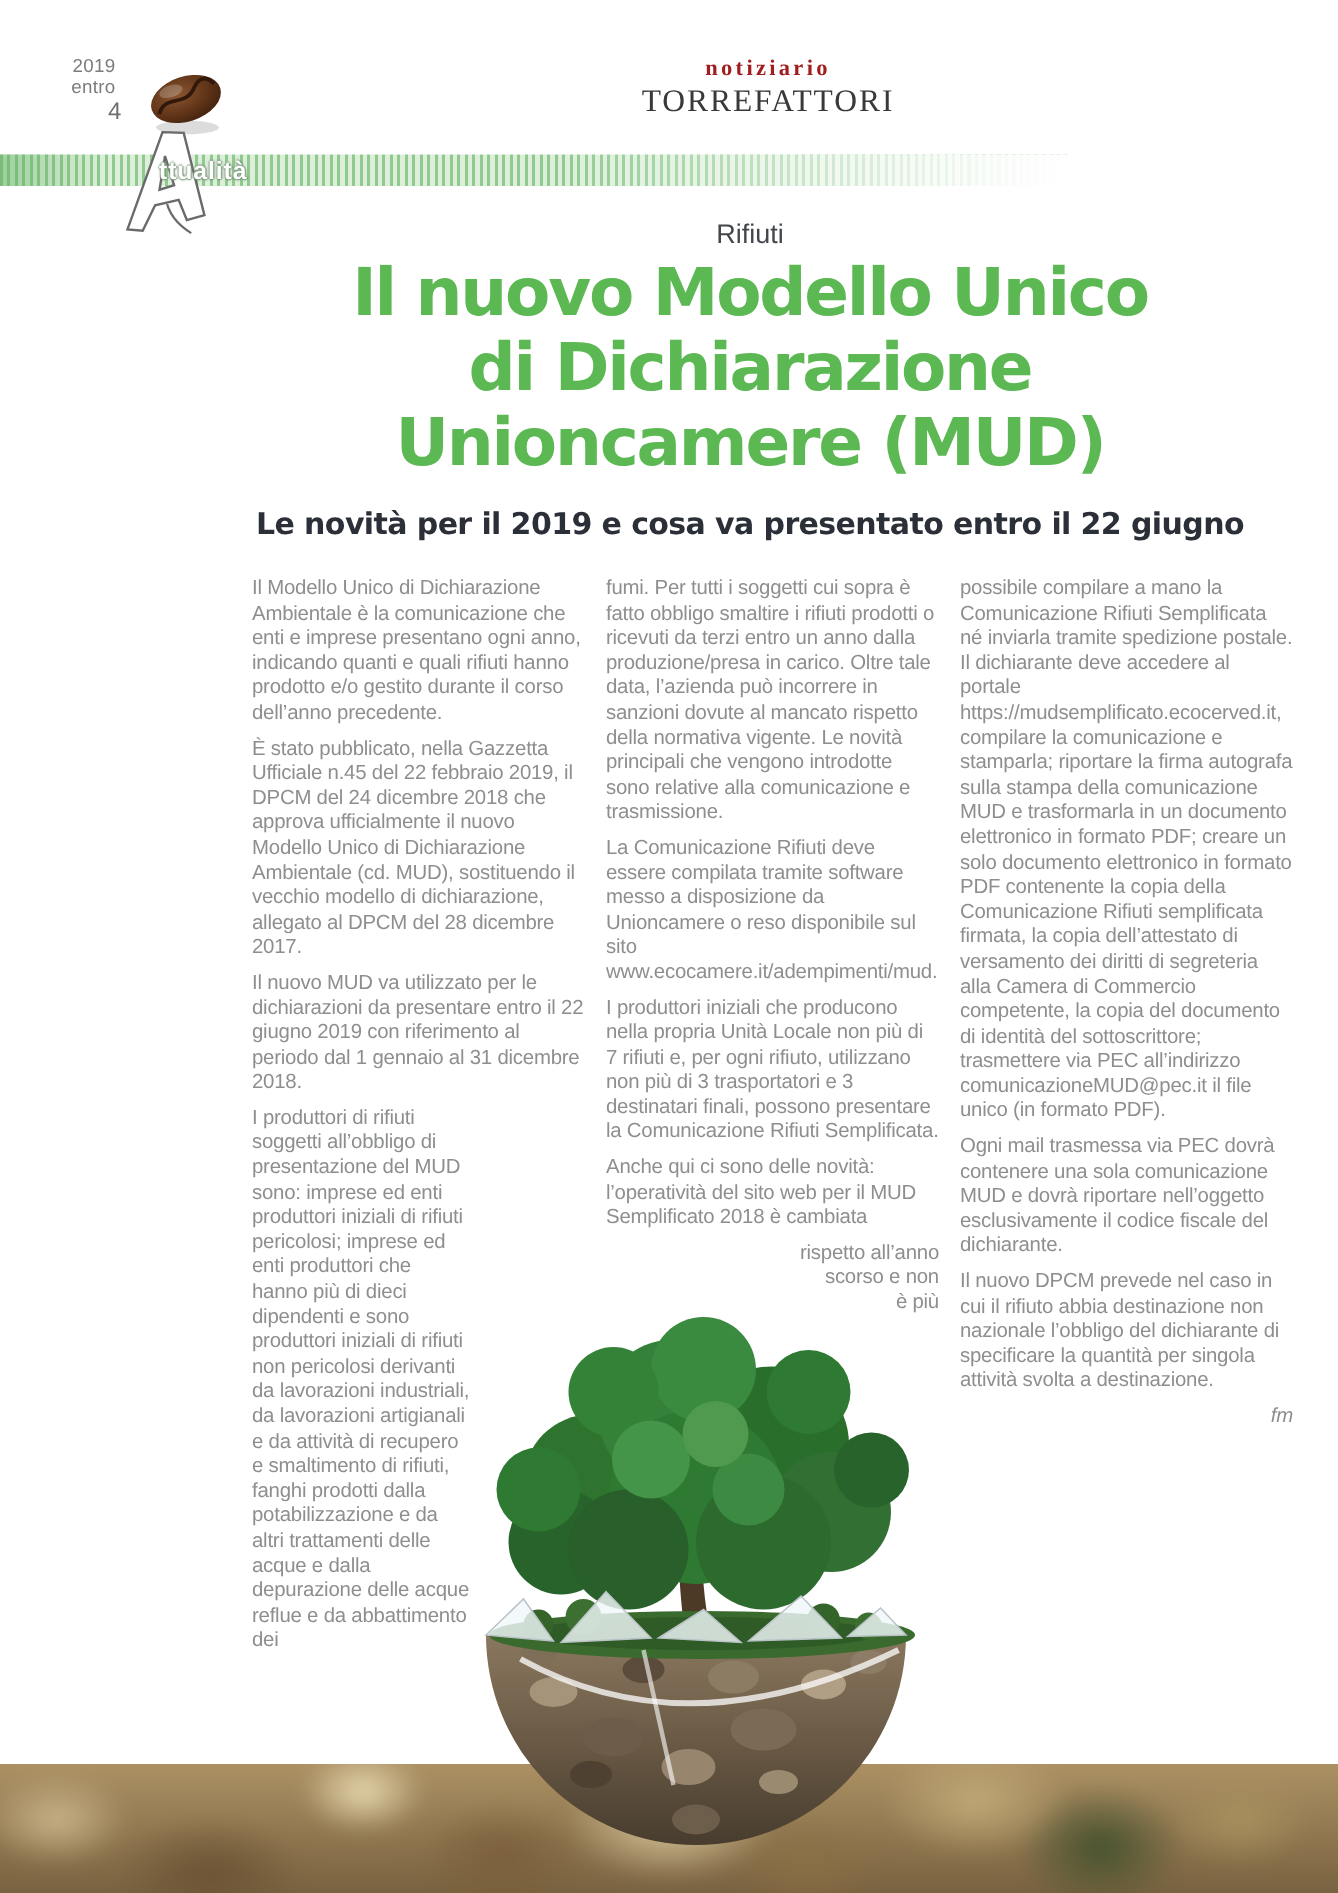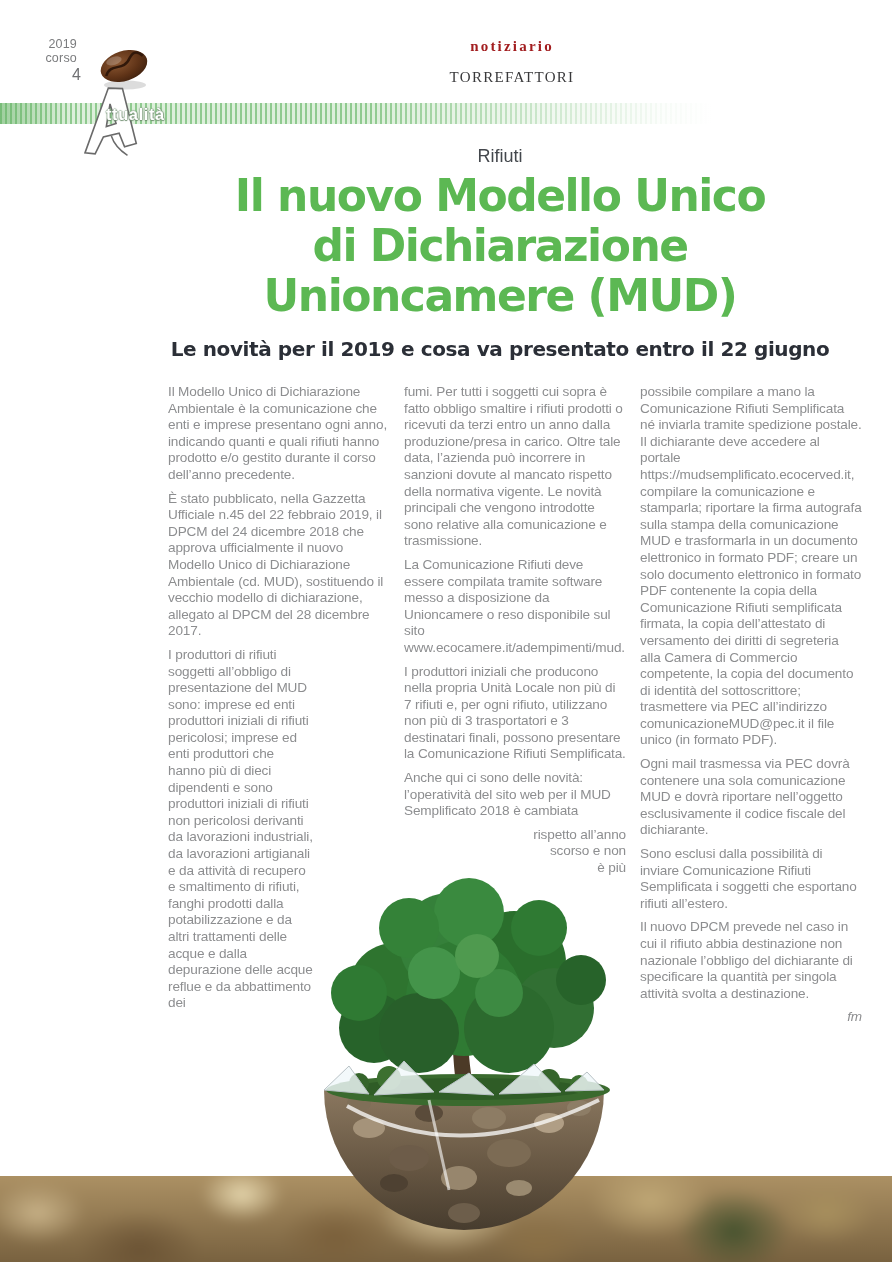--- a/index.html
+++ b/index.html
@@ -7,21 +7,21 @@
         font-family:"Liberation Sans",sans-serif;}
 
   
   .issue{position:absolute;left:27px;top:38px;width:50px;text-align:right;
          font-size:12.5px;line-height:13.5px;color:#7b7c7e;letter-spacing:.2px;}
   .bean{position:absolute;left:92px;top:42px;}
   .pagenum{position:absolute;left:72px;top:66px;font-size:16px;color:#6f7073;}
   .logo{position:absolute;left:372px;top:38px;width:280px;text-align:center;
         font-family:"Liberation Serif",serif;}
   .logo .red{font-size:15px;font-weight:bold;color:#a21d1f;letter-spacing:2.2px;font-family:Liberation Serif, serif;}
-  .logo .main{font-size:15px;color:#39393b;letter-spacing:1.3px;margin-top:14px;}
+  .logo .main{font-size:21px;color:#39393b;letter-spacing:1.3px;margin-top:0;}
 
   
   .banner{position:absolute;left:0;top:103px;width:712px;height:21px;z-index:1;
           background:repeating-linear-gradient(90deg,#8fca8f 0 2px,#ddefdb 2px 5px);}
   .banner::before{content:"";position:absolute;inset:0;
           background:linear-gradient(90deg,rgba(96,175,96,.5) 0%,rgba(96,175,96,0) 10%);}
   .banner::after{content:"";position:absolute;inset:0;
           background:linear-gradient(90deg,rgba(255,255,255,0) 0%,rgba(255,255,255,0) 52%,
                       rgba(255,255,255,.92) 93%,#fff 100%);}
   .a-glyph{position:absolute;left:82px;top:86px;z-index:5;}
@@ -65,21 +65,21 @@
       radial-gradient(70px 45px at 91% 45%,#a8905e 0%,rgba(168,144,94,0) 70%),
       linear-gradient(180deg,#b69a6b,#6e5838);}
 </style>
 </head>
 <body>
 
 <div class="page">
 
   <div class="issue">
     <div>2019</div>
-    <div>corso</div>
+    <div>entro</div>
   </div>
 
   <svg class="bean" width="64" height="50" viewBox="0 0 64 50">
     <defs>
       <radialGradient id="beang" cx="40%" cy="35%" r="75%">
         <stop offset="0%" stop-color="#8a5631"></stop>
         <stop offset="60%" stop-color="#5f3317"></stop>
         <stop offset="100%" stop-color="#3c1f0e"></stop>
       </radialGradient>
     </defs>
@@ -111,37 +111,37 @@
     <div class="kicker">Rifiuti</div>
     <h1 class="title"><span>Il nuovo Modello Unico</span><br><span>di Dichiarazione</span><br><span>Unioncamere (MUD)</span></h1>
     <div class="subtitle">Le novità per il 2019 e cosa va presentato entro il 22 giugno</div>
   </div>
 
   <div class="columns">
 
     <div class="col">
       <p class="para">Il Modello Unico di Dichiarazione Ambientale è la comunicazione che enti e imprese presentano ogni anno, indicando quanti e quali rifiuti hanno prodotto e/o gestito durante il corso dell’anno precedente.</p>
       <p class="para">È stato pubblicato, nella Gazzetta Ufficiale n.45 del 22 febbraio 2019, il DPCM del 24 dicembre 2018 che approva ufficialmente il nuovo Modello Unico di Dichiarazione Ambientale (cd. MUD), sostituendo il vecchio modello di dichiarazione, allegato al DPCM del 28 dicembre 2017.</p>
+      <p class="para">Il nuovo MUD va utilizzato per le dichiarazioni da presentare entro il 22 giugno 2019 con riferimento al periodo dal 1 gennaio al 31 dicembre 2018.</p>
       <p class="para"><span class="spacer-r"></span><span>I produttori di rifiuti soggetti all’obbligo di presentazione del MUD sono: imprese ed enti produttori iniziali di rifiuti pericolosi; imprese ed enti produttori che hanno più di dieci dipendenti e sono produttori iniziali di rifiuti non pericolosi derivanti da lavorazioni industriali, da lavorazioni artigianali e da attività di recupero e smaltimento di rifiuti, fanghi prodotti dalla potabilizzazione e da altri trattamenti delle acque e dalla depurazione delle acque reflue e da abbattimento dei</span></p>
     </div>
 
     <div class="col">
       <p class="para">fumi. Per tutti i soggetti cui sopra è fatto obbligo smaltire i rifiuti prodotti o ricevuti da terzi entro un anno dalla produzione/presa in carico. Oltre tale data, l’azienda può incorrere in sanzioni dovute al mancato rispetto della normativa vigente. Le novità principali che vengono introdotte sono relative alla comunicazione e trasmissione.</p>
       <p class="para breaky">La Comunicazione Rifiuti deve essere compilata tramite software messo a disposizione da Unioncamere o reso disponibile sul sito www.ecocamere.it/adempimenti/mud.</p>
       <p class="para">I produttori iniziali che producono nella propria Unità Locale non più di 7 rifiuti e, per ogni rifiuto, utilizzano non più di 3 trasportatori e 3 destinatari finali, possono presentare la Comunicazione Rifiuti Semplificata.</p>
       <p class="para"><span>Anche qui ci sono delle novità: l’operatività del sito web per il MUD Semplificato 2018 è cambiata</span></p>
       <div class="tail-line">rispetto all’anno</div>
       <div class="tail-line">scorso e non</div>
       <div class="tail-line">è più</div>
     </div>
 
     <div class="col">
       <p class="para breaky">possibile compilare a mano la Comunicazione Rifiuti Semplificata né inviarla tramite spedizione postale. Il dichiarante deve accedere al portale https://mudsemplificato.ecocerved.it, compilare la comunicazione e stamparla; riportare la firma autografa sulla stampa della comunicazione MUD e trasformarla in un documento elettronico in formato PDF; creare un solo documento elettronico in formato PDF contenente la copia della Comunicazione Rifiuti semplificata firmata, la copia dell’attestato di versamento dei diritti di segreteria alla Camera di Commercio competente, la copia del documento di identità del sottoscrittore; trasmettere via PEC all’indirizzo comunicazioneMUD@pec.it il file unico (in formato PDF).</p>
       <p class="para">Ogni mail trasmessa via PEC dovrà contenere una sola comunicazione MUD e dovrà riportare nell’oggetto esclusivamente il codice fiscale del dichiarante.</p>
-      <p class="para">Sono esclusi dalla possibilità di inviare Comunicazione Rifiuti Semplificata i soggetti che esportano rifiuti all’estero.</p>
       <p class="para">Il nuovo DPCM prevede nel caso in cui il rifiuto abbia destinazione non nazionale l’obbligo del dichiarante di specificare la quantità per singola attività svolta a destinazione.</p>
       <div class="signature">fm</div>
     </div>
   </div>
 
   <svg class="tree" width="338" height="368" viewBox="0 0 338 368">
     <defs>
       <linearGradient id="soilg" x1="0" y1="0" x2="0" y2="1">
         <stop offset="0%" stop-color="#8a775f"></stop>
         <stop offset="55%" stop-color="#675743"></stop>

